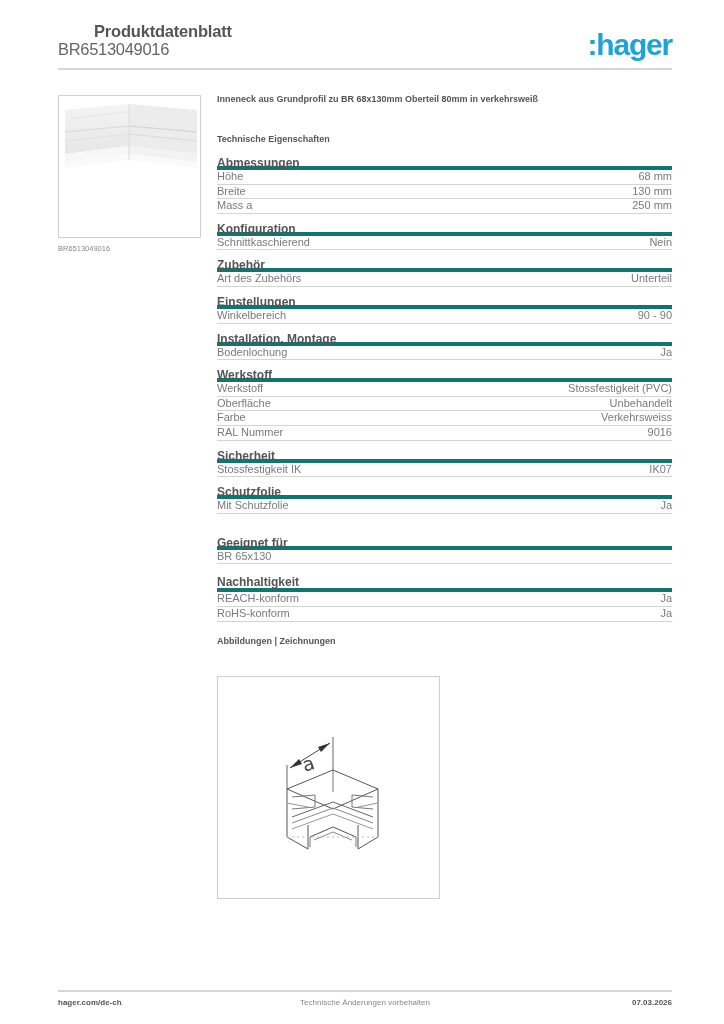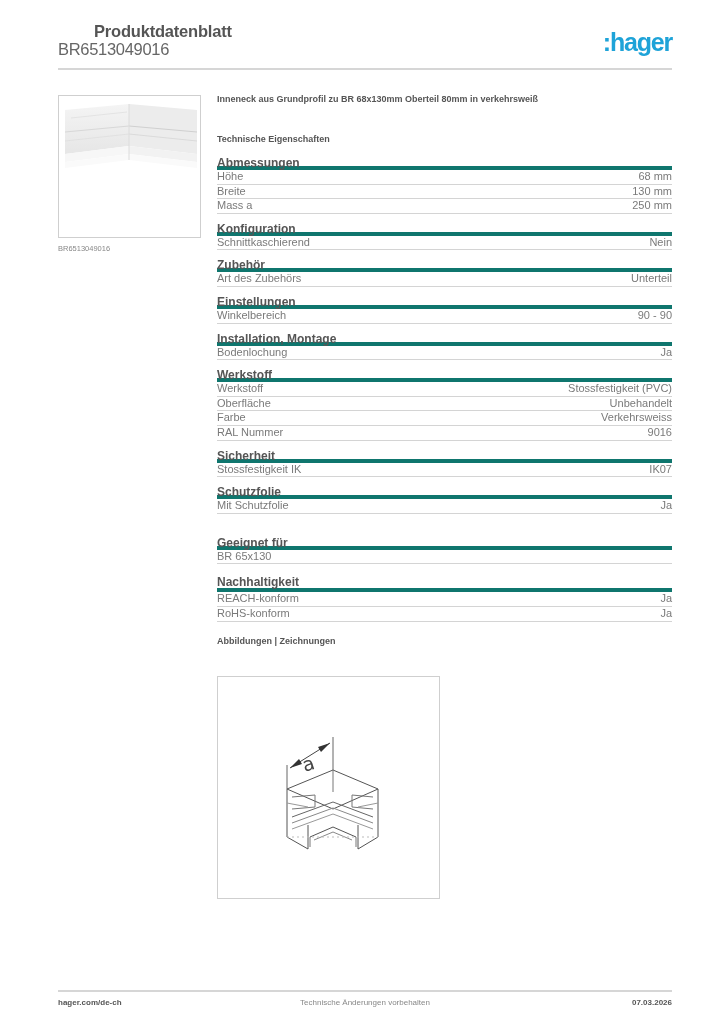--- a/index.html
+++ b/index.html
@@ -2,21 +2,21 @@
 <html><head>
   <meta charset="utf-8">
   <style>
     * { margin: 0; padding: 0; box-sizing: border-box; }
     html, body { width: 724px; height: 1024px; background: #ffffff; overflow: hidden; }
     body { position: relative; font-family: "Liberation Sans", "DejaVu Sans", sans-serif; color: #555; }
 
     .header { position: absolute; left: 58px; top: 20px; width: 614px; height: 50px; }
     .header .title { position: absolute; left: 0; top: 2px; font-size: 16.5px; font-weight: bold; color: #555; letter-spacing: -0.2px; margin-left: 36px; }
     .header .subtitle { position: absolute; left: 0; top: 20px; font-size: 16.5px; color: #666; letter-spacing: -0.3px; }
-    .header .logo { position: absolute; right: 0; top: 8px; font-size: 25px; font-weight: bold; color: #1ea3d8; letter-spacing: -1.2px; }
+    .header .logo { position: absolute; right: 0; top: 8px; font-size: 30px; font-weight: bold; color: #1ea3d8; letter-spacing: -1.2px; }
     .header-rule { position: absolute; left: 58px; top: 68px; width: 614px; height: 2px; background: #d6d6d6; }
 
     .thumb { position: absolute; left: 58px; top: 95px; width: 143px; height: 143px; border: 1px solid #cfcfcf; background: #fff; overflow: hidden; }
     .thumb-caption { position: absolute; left: 58px; top: 244px; font-size: 7.5px; color: #888; }
 
     .content { position: absolute; left: 217px; top: 94px; width: 455px; }
     .product-desc { font-size: 9px; font-weight: bold; color: #555; height: 40px; }
     .tech-title { font-size: 9px; font-weight: bold; color: #555; height: 23px; }
 
     .section { margin-bottom: 9px; }

